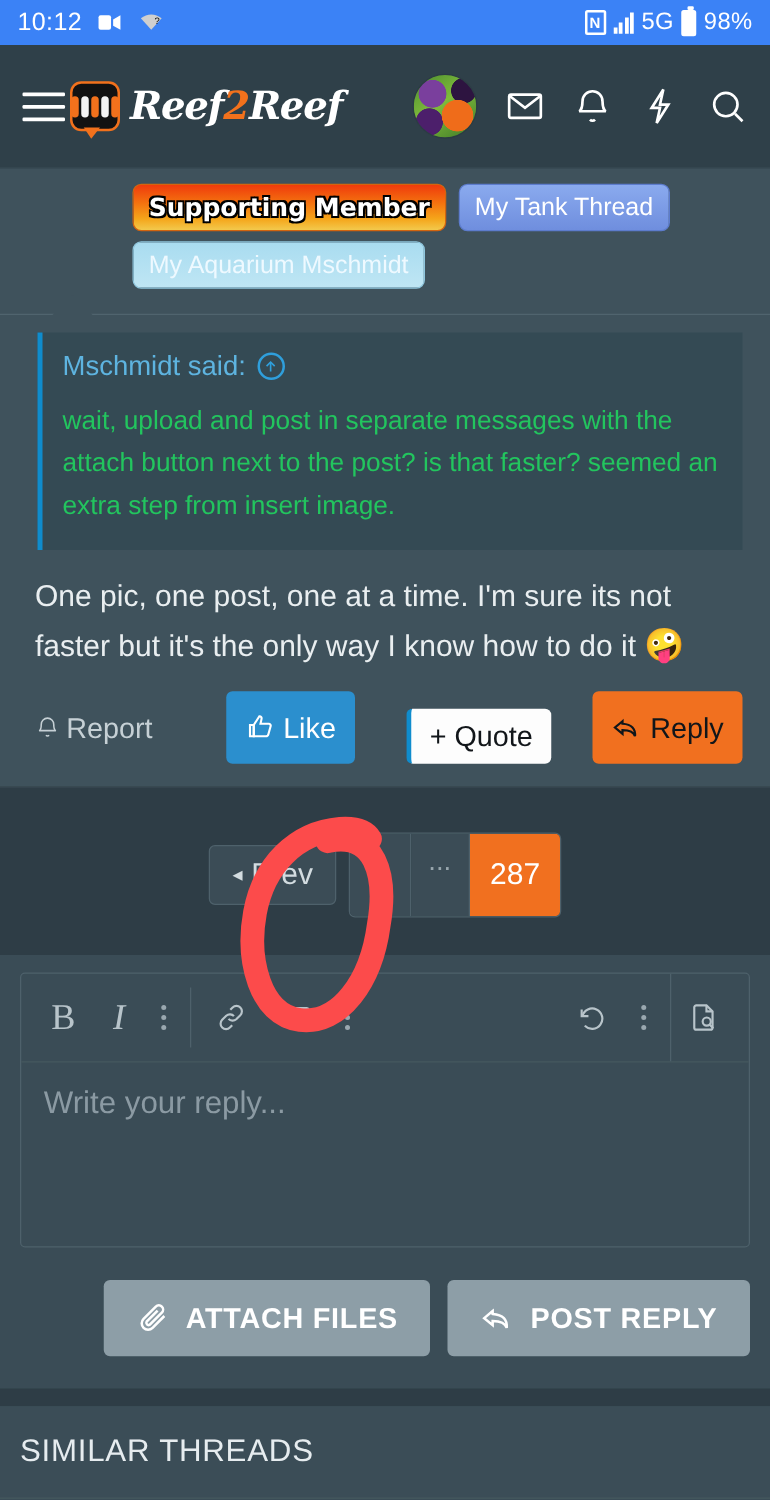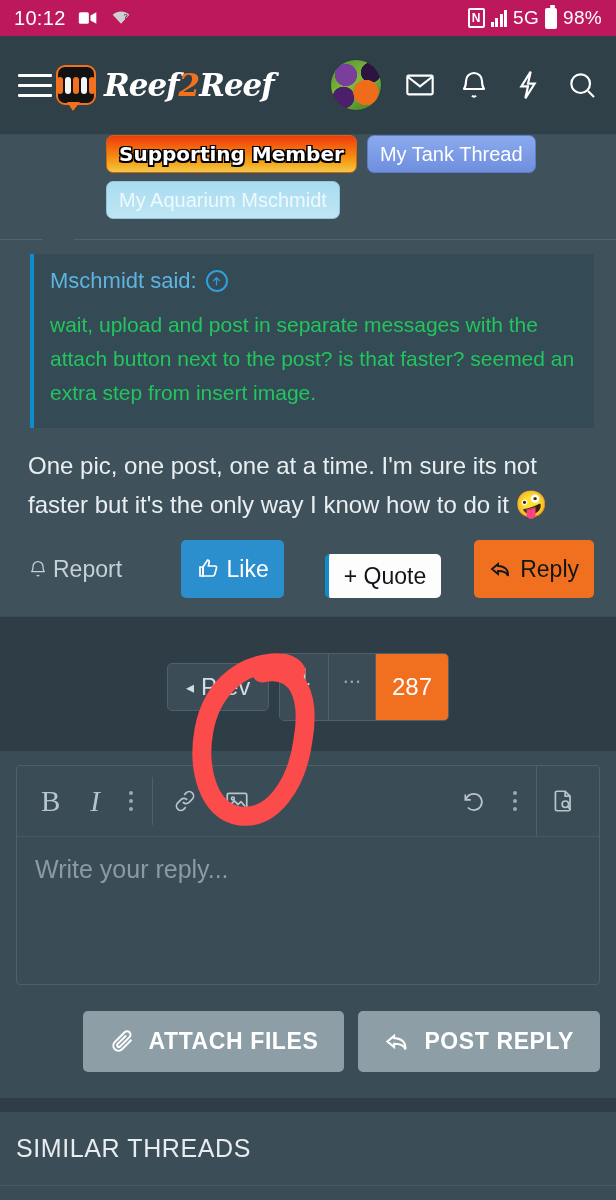--- a/index.html
+++ b/index.html
@@ -6,21 +6,21 @@
   html, body {
     width: 616px; height: 1200px;
     background: #2e3d46;
     font-family: "Liberation Sans", sans-serif;
     overflow: hidden;
   }
   .screen { position: relative; width: 616px; height: 1200px; overflow: hidden; }
 
   
   .statusbar {
-    height: 36px; background: #be185d; color: #fff;
+    height: 36px; background: #3b82f6; color: #fff;
     display: flex; align-items: center; padding: 4px 14px;
     font-size: 19px; letter-spacing: .3px;
   }
   .sb-left { display: flex; align-items: center; gap: 12px; }
   .sb-time { font-size: 20px; }
   .sb-right { margin-left: auto; display: flex; align-items: center; gap: 6px; font-size: 19px; }
   .sb-icon { display: inline-flex; align-items: center; justify-content: center; }
   .nfc-box {
     width: 17px; height: 20px; border: 2px solid #fff; border-radius: 2px;
     font-size: 12px; font-weight: bold; line-height: 16px; text-align: center; color:#fff;
@@ -77,21 +77,21 @@
       radial-gradient(circle at 25% 75%, #4c1f6b 0 20%, transparent 21%),
       radial-gradient(circle at 80% 25%, #2d1440 0 18%, transparent 19%),
       linear-gradient(145deg,#4a8c2f,#7fbb3b 45%,#3f7a28);
     border:1px solid #2b3b44;
   }
   .hicon { width: 32px; height: 32px; color:#fff; }
   .hicon svg { width: 100%; height: 100%; display:block; }
 
   
   .post { background: #3f525c; padding: 0 0 12px 0; }
-  .userbar { position: relative; padding: 0 14px 20px 14px; min-height: 104px; }
+  .userbar { position: relative; padding: 12px 14px 20px 14px; min-height: 104px; }
   .badges { display:flex; flex-wrap: wrap; gap: 8px 10px; justify-content:flex-start; padding-left: 92px; }
   .badge {
     border-radius: 7px; padding: 5px 12px; font-size: 20px; line-height: 26px;
     white-space: nowrap;
   }
   .badge.supporting {
     background: linear-gradient(180deg,#ef3b0c 0%,#f4720f 40%,#f5a51a 75%,#f2c94c 100%);
     color:#fff; font-weight: 800; font-family:"DejaVu Sans", sans-serif;
     text-shadow: -1.5px -1.5px 0 #000, 1.5px -1.5px 0 #000, -1.5px 1.5px 0 #000, 1.5px 1.5px 0 #000;
     border: 1px solid #d3640f;

